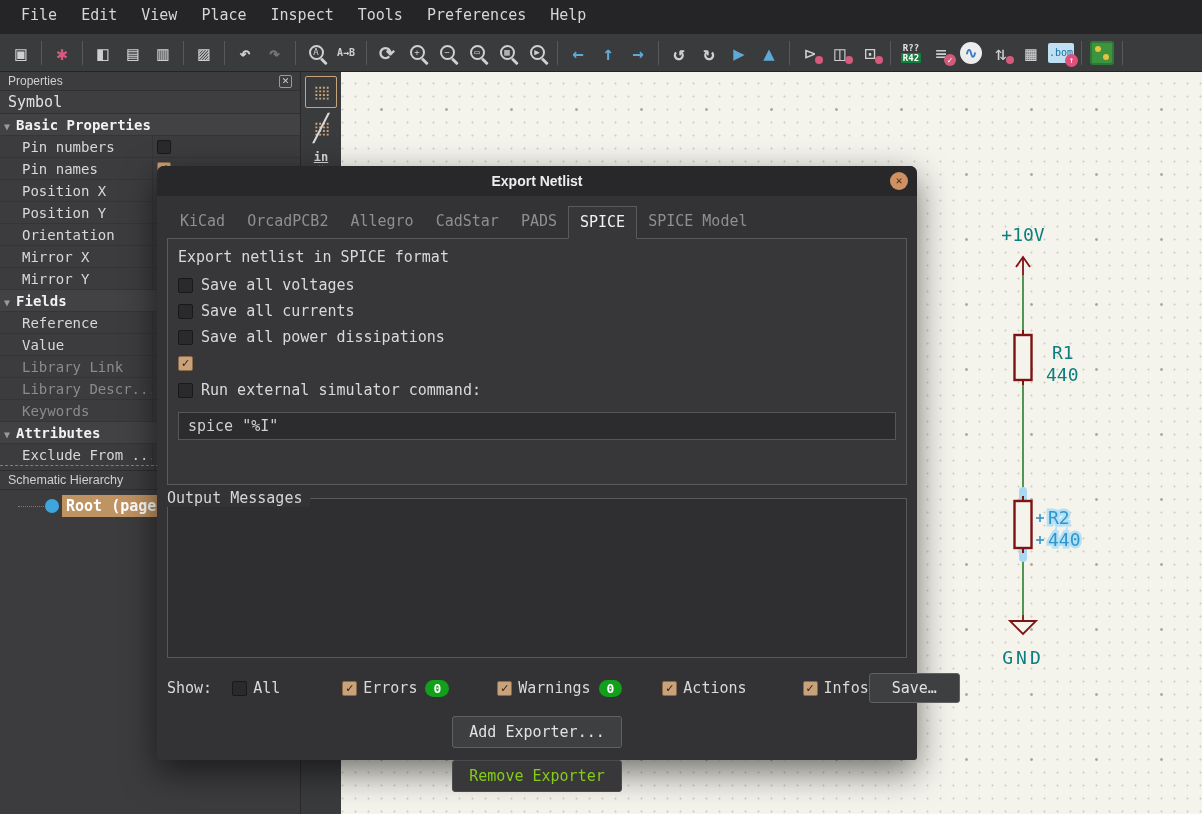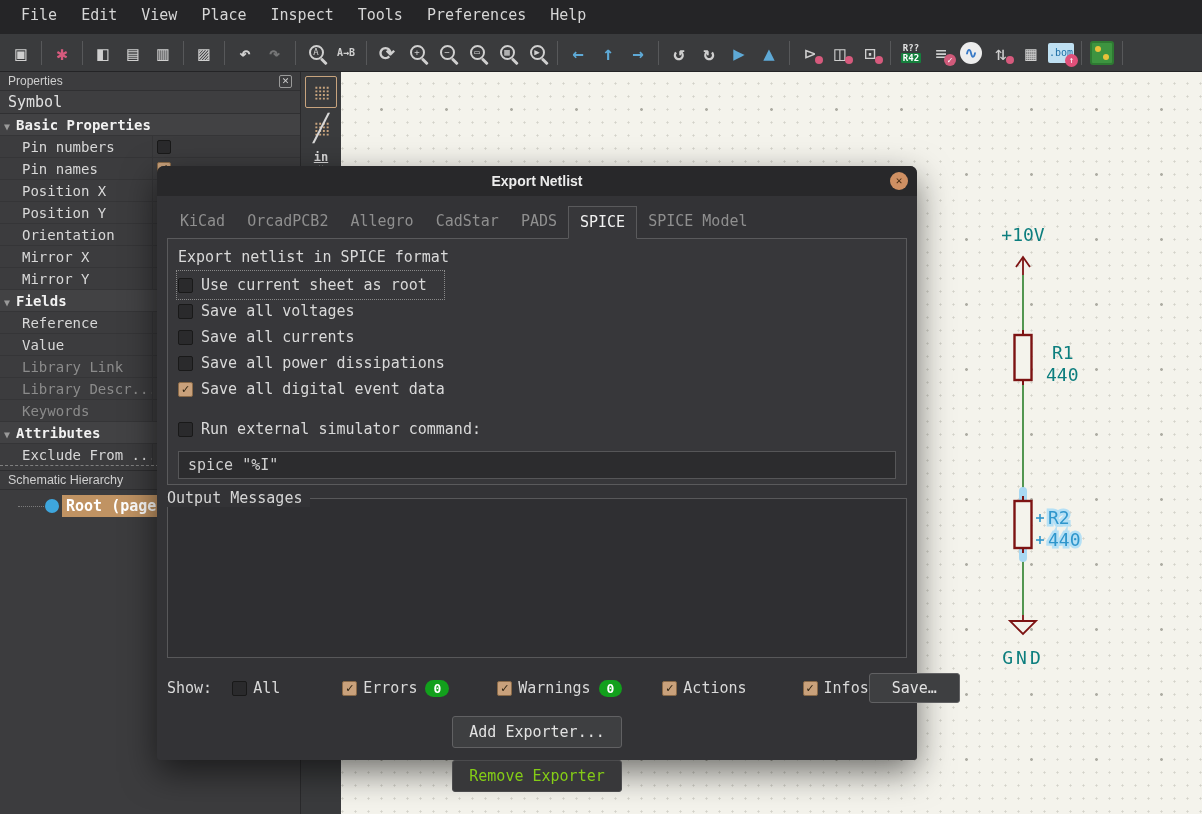--- a/index.html
+++ b/index.html
@@ -379,41 +379,36 @@
     <span class="tab">KiCad</span>
     <span class="tab">OrcadPCB2</span>
     <span class="tab">Allegro</span>
     <span class="tab">CadStar</span>
     <span class="tab">PADS</span>
     <span class="tab active">SPICE</span>
     <span class="tab">SPICE Model</span>
   </div>
   <div id="spice-page">
     <div class="opt-heading">Export netlist in SPICE format</div>
-    <div><span class="opt-row focus-ring">
-      <span class="cb"></span>
-      <span>Use current sheet as root</span>
-        </span></div>
     <div class="opt-row block">
       <span class="cb"></span>
       <span>Save all voltages</span>
       </div>
     <div class="opt-row block">
       <span class="cb"></span>
       <span>Save all currents</span>
       </div>
     <div class="opt-row block">
       <span class="cb"></span>
       <span>Save all power dissipations</span>
       </div>
     <div class="opt-row block">
       <span class="cb checked"></span>
-      <span>Save all digital event data</span>
       </div>
-    <div class="opt-row block" style="margin-top:14px;">
+    <div class="opt-row block" style="margin-top:1px;">
       <span class="cb"></span>
       <span>Run external simulator command:</span>
       </div>
     <input id="cmd-input" value="spice &quot;%I&quot;" style="">
   </div>
   <div id="output-box">
     <span id="output-legend">Output Messages</span>
   </div>
   <div id="show-row">
     <span>Show:</span>

